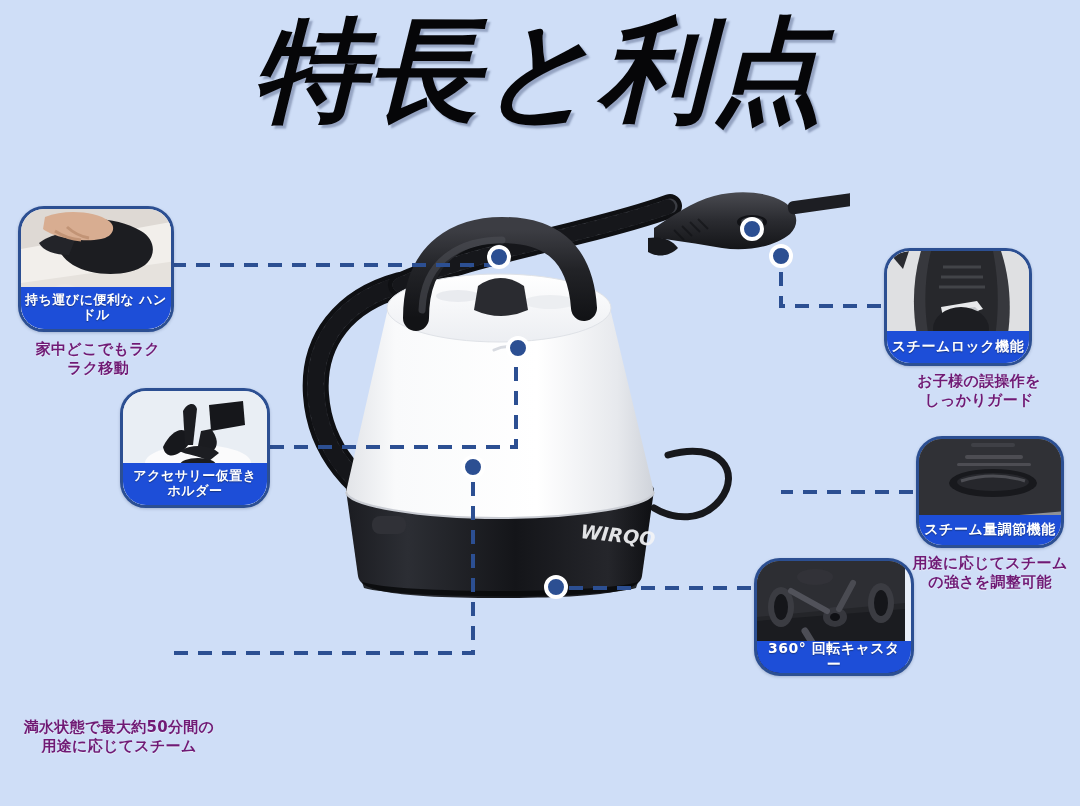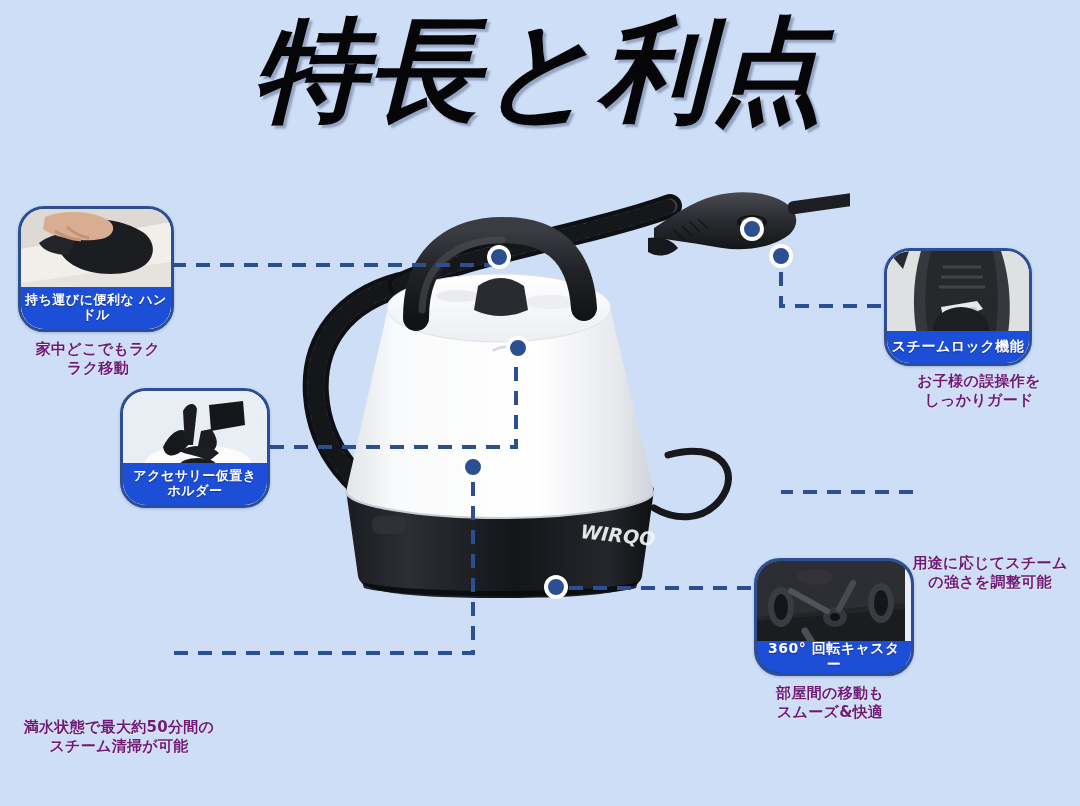--- a/index.html
+++ b/index.html
@@ -228,21 +228,21 @@
         <path d="M86 14 L120 10 L122 34 L88 40 Z" fill="#16171b"></path>
         <path d="M88 38 C 96 48 96 58 86 62 L74 60 L78 40 Z" fill="#1b1c20"></path>
         <path d="M56 60 C 70 52 88 54 96 62 L86 70 C 74 64 64 64 56 60 Z" fill="#1d1e22"></path>
       </svg>
     </div>
     <div class="band" style="height:42px;font-size:13px;">アクセサリー仮置き
 ホルダー</div>
   </div>
 
   <div class="cap" style="left:0px;top:718px;width:238px;font-size:15px;">満水状態で最大約50分間の
-スチーム清掃が可能</div>
+用途に応じてスチーム</div>
 
   <div class="card" style="left:884px;top:248px;width:148px;height:118px;padding-left:48px;">
     <div class="photo">
       <svg viewBox="0 0 148 118" width="148" height="118">
         <rect width="148" height="118" fill="#dfe0e2"></rect>
         <path d="M34 0 C 22 40 26 86 40 118 L112 118 C 126 82 126 36 114 0 Z" fill="#37383d"></path>
         <path d="M44 0 C 34 40 38 84 50 118 L100 118 C 112 84 114 40 106 0 Z" fill="#27282c"></path>
 
         <g stroke="#4a4b50" stroke-width="3" opacity=".8">
           <path d="M56 16 h38"></path>
@@ -254,20 +254,39 @@
         <path d="M58 60 L88 56 L92 60 L60 66 Z" fill="#c4c6ca"></path>
         <ellipse cx="74" cy="78" rx="28" ry="22" fill="#1d1e22"></ellipse>
         <path d="M4 4 L22 0 L16 18 Z" fill="#2a2b30"></path>
       </svg>
     </div>
     <div class="band" style="height:32px;font-size:14px;">スチームロック機能</div>
   </div>
   <div class="cap" style="left:878px;top:372px;width:202px;font-size:15px;">お子様の誤操作を
 しっかりガード</div>
 
+  <div class="card" style="left:916px;top:436px;width:148px;height:112px;">
+    <div class="photo">
+      <svg viewBox="0 0 148 112" width="148" height="112">
+        <rect width="148" height="112" fill="#3a3b40"></rect>
+        <path d="M0 0 L148 0 L148 76 L0 88 Z" fill="#303136"></path>
+        <path d="M0 88 L148 76 L148 112 L0 112 Z" fill="#f0f1f3"></path>
+        <path d="M0 84 L148 72 L148 80 L0 92 Z" fill="#8f9196"></path>
+        <ellipse cx="74" cy="44" rx="44" ry="14" fill="#18191d"></ellipse>
+        <ellipse cx="74" cy="43" rx="36" ry="9" fill="#26272c"></ellipse>
+        <path d="M42 42 q32 -10 64 0" stroke="#4d4e54" stroke-width="3" fill="none"></path>
+        <g fill="#55565c" opacity=".8">
+          <rect x="46" y="16" width="58" height="4" rx="2"></rect>
+          <rect x="38" y="24" width="74" height="3" rx="1.5"></rect>
+        </g>
+        <rect x="52" y="4" width="44" height="4" rx="2" fill="#4a4b51" opacity=".6"></rect>
+      </svg>
+    </div>
+    <div class="band" style="height:30px;font-size:14px;">スチーム量調節機能</div>
+  </div>
   <div class="cap" style="left:900px;top:554px;width:180px;font-size:15px;">用途に応じてスチーム
 の強さを調整可能</div>
 
   <div class="card" style="left:754px;top:558px;width:160px;height:118px;">
     <div class="photo">
       <svg viewBox="0 0 148 118" width="148" height="118">
         <rect width="148" height="118" fill="#242529"></rect>
         <path d="M0 0 L148 0 L148 42 L0 56 Z" fill="#2d2e33"></path>
         <path d="M0 60 L148 48 L148 118 L0 118 Z" fill="#1b1c20"></path>
 
@@ -280,16 +299,14 @@
         <ellipse cx="78" cy="56" rx="5" ry="4" fill="#101115"></ellipse>
 
         <path d="M34 30 L70 50" stroke="#51525a" stroke-width="6" stroke-linecap="round"></path>
         <path d="M96 22 L82 48" stroke="#4a4b52" stroke-width="6" stroke-linecap="round"></path>
         <path d="M48 70 L64 96" stroke="#4d4e56" stroke-width="7" stroke-linecap="round"></path>
         <ellipse cx="58" cy="16" rx="18" ry="8" fill="#34353b" opacity=".7"></ellipse>
       </svg>
     </div>
     <div class="band" style="height:32px;font-size:14px;">360° 回転キャスター</div>
   </div>
-  <div class="cap" style="left:740px;top:684px;width:180px;font-size:15px;">部屋間の移動も
-スムーズ&amp;快適</div>
 
 </div>
 
 </body></html>

